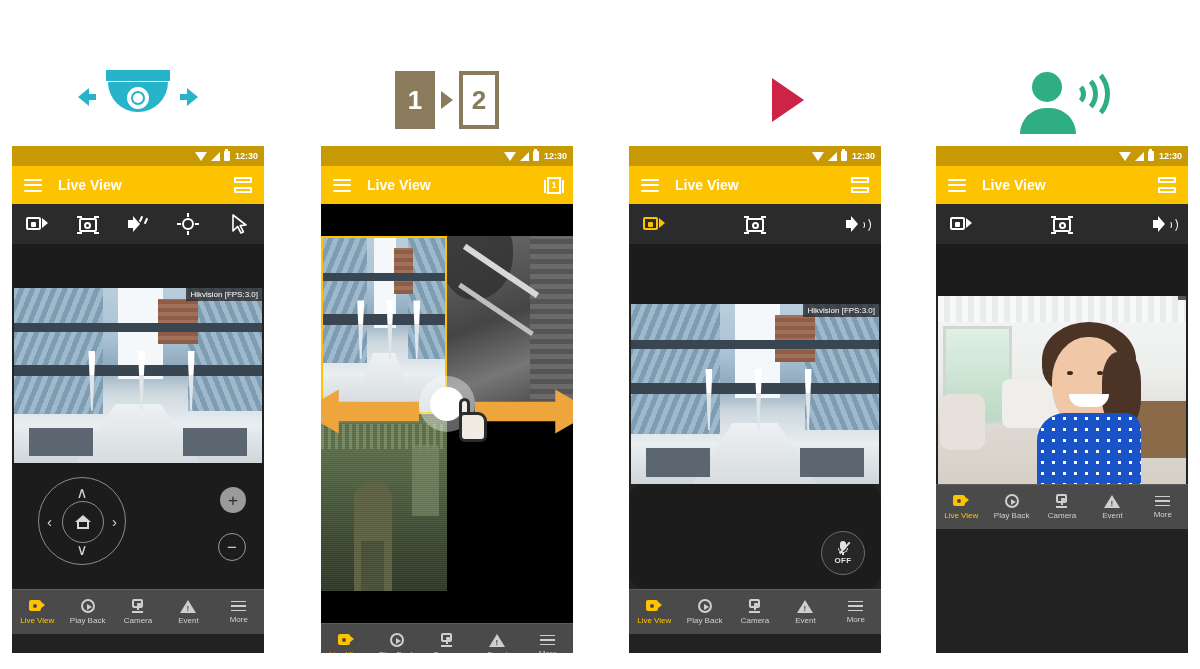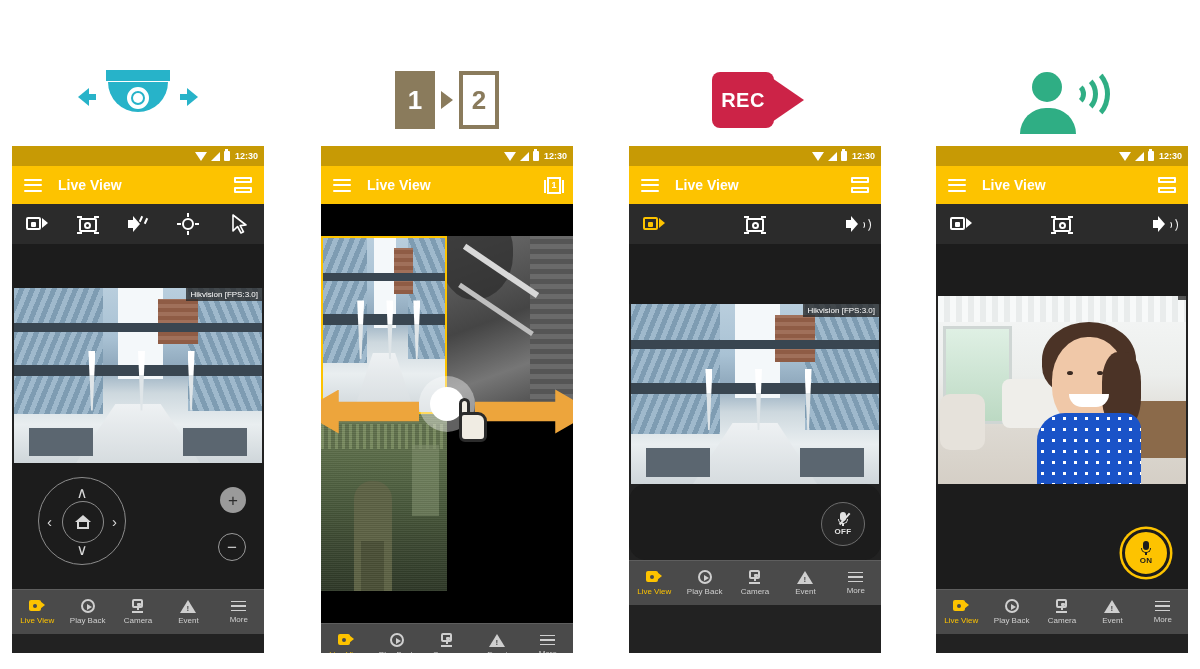--- a/index.html
+++ b/index.html
@@ -295,21 +295,20 @@
   </div>
 
   <div class="topicon pagesicon" style="left:388px;width:118px;">
     <div class="pagebox filled">1</div>
     <div class="pagearrow"></div>
     <div class="pagebox outline">2</div>
   </div>
 
   <div class="topicon" style="left:712px;width:92px;">
     <div class="recicon">
-      <div class="body">REC</div>
       <div class="tri"></div>
     </div>
   </div>
 
   <div class="topicon" style="left:1018px;width:92px;">
     <div class="talkicon">
       <div class="head"></div>
       <div class="shoulder"></div>
       <div class="wave w1"></div>
       <div class="wave w2"></div>
@@ -600,21 +599,21 @@
         <div class="pb-band b1"></div>
         <div class="pb-band b2"></div>
       <div class="pb-floor"></div>
       <div class="pb-lamp" style="left:30%;"></div>
         <div class="pb-lamp" style="left:50%;"></div>
         <div class="pb-lamp" style="left:70%;"></div>
       <div class="pb-bench" style="left:6%;width:26%;"></div>
         <div class="pb-bench" style="right:6%;width:26%;"></div>
       <div class="vidlabel">Hikvision [FPS:3.0]</div>
     </div>
-    <div style="position:relative;height:76px;background:#1c1c1c;border-radius:17px;">
+    <div style="position:relative;height:105px;background:#1c1c1c;border-radius:17px;">
       <div class="micbtn off" style="bottom:14px;">
         <div class="micglyph">
           <div class="cap"></div>
             <div class="arc"></div>
             <div class="stem"></div>
             <div class="sl"></div>
         </div>
         <div class="miclabel">OFF</div>
       </div>
     </div>
@@ -709,30 +708,20 @@
       <div class="pc-table"></div>
       <div class="pc-hair"></div>
       <div class="pc-face"></div>
       <div class="pc-hair2"></div>
       <div class="pc-eye e1"></div>
         <div class="pc-eye e2"></div>
       <div class="pc-smile"></div>
       <div class="pc-shirt"></div>
       <div class="vidlabel"></div>
     </div>
-    <div style="position:relative;height:105px;background:#1c1c1c;">
-      <div class="micbtn on" style="bottom:12px;right:18px;">
-        <div class="micglyph">
-          <div class="cap"></div>
-            <div class="arc"></div>
-            <div class="stem"></div>
-        </div>
-        <div class="miclabel">ON</div>
-      </div>
-    </div>
 
     <div class="bottomnav">
       <div class="navitem active">
         <div class="nav-ic nav-live">
             <div class="bx"></div>
             <div class="tr"></div>
           </div>
         <div class="navlabel">Live View</div>
       </div>
       <div class="navitem">

